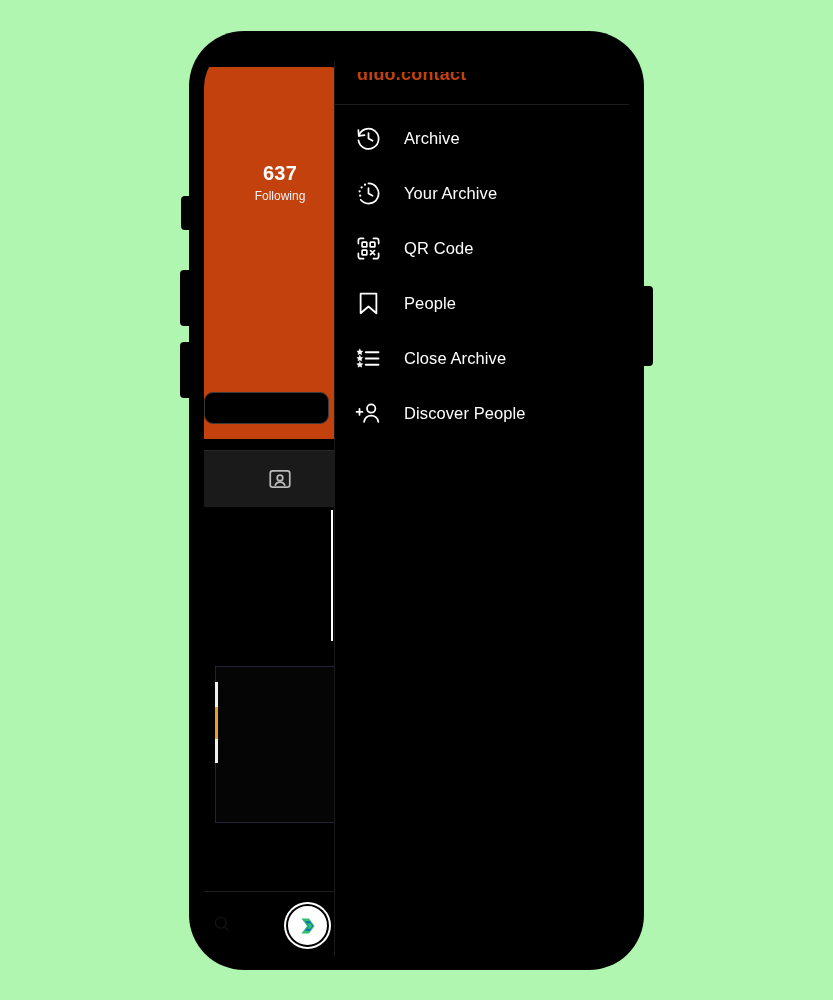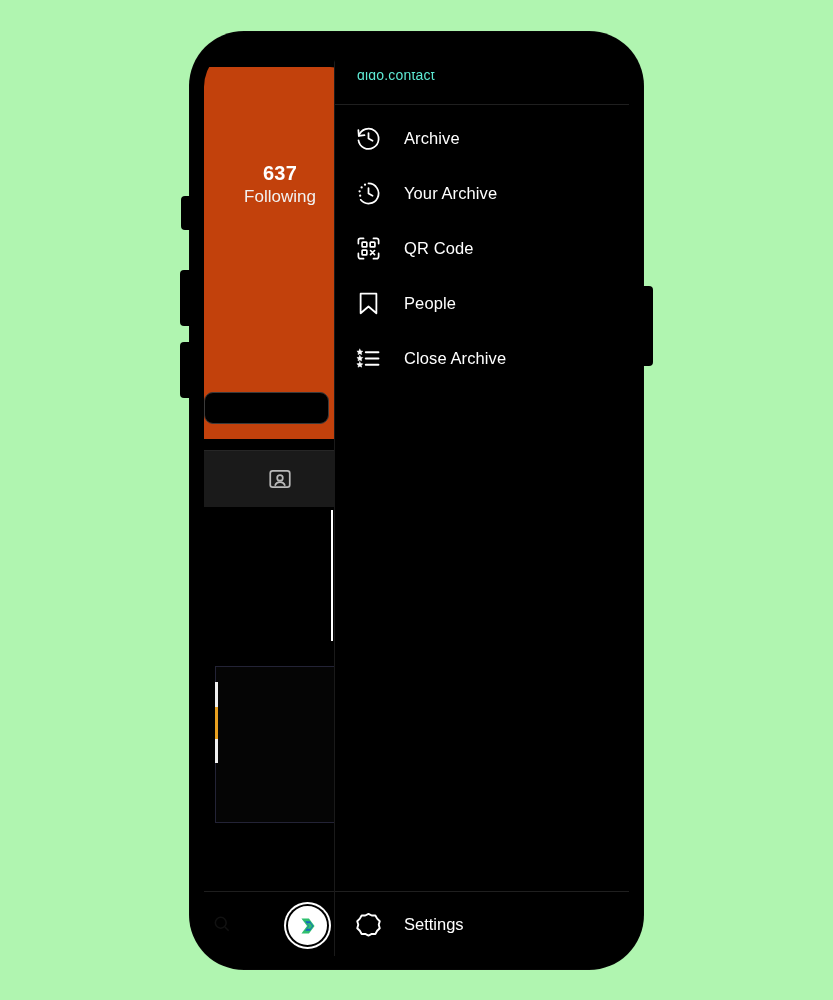--- a/index.html
+++ b/index.html
@@ -85,21 +85,21 @@
   }
   #stat-count {
     color: #ffffff;
     font-size: 20px;
     font-weight: bold;
     line-height: 24px;
     letter-spacing: .2px;
   }
   #stat-label {
     color: #f2f2f2;
-    font-size: 17px;
+    font-size: 12px;
     line-height: 21px;
     margin-top: 1px;
   }
   #edit-profile-btn {
     position: absolute;
     left: 0;
     top: 347px;
     width: 125px;
     height: 32px;
     background: #000000;
@@ -206,23 +206,23 @@
   #menu-header {
     height: 60px;
     flex: 0 0 60px;
     display: flex;
     align-items: center;
     padding-left: 22px;
     border-bottom: 1px solid #1f1f1f;
     box-sizing: border-box;
   }
   #menu-username {
-    color: #5eead4;
-    font-size: 14px;
-    font-weight: normal;
+    color: #c2410c;
+    font-size: 18px;
+    font-weight: bold;
     letter-spacing: .2px;
   }
   #menu-list {
     flex: 1 1 auto;
     padding-top: 6px;
   }
   .menu-item {
     display: flex;
     align-items: center;
     height: 55px;
@@ -377,29 +377,31 @@
               <path d="M9.6 12 H20.8"></path>
               <path d="M9.6 17.6 H20.8"></path>
               <path d="M4.3 3.7 L5.1 5.3 L6.9 5.5 L5.6 6.8 L5.9 8.5 L4.3 7.7 L2.7 8.5 L3.0 6.8 L1.7 5.5 L3.5 5.3 Z" fill="#ffffff" stroke-width="0.5"></path>
               <path d="M4.3 9.3 L5.1 10.9 L6.9 11.1 L5.6 12.4 L5.9 14.1 L4.3 13.3 L2.7 14.1 L3.0 12.4 L1.7 11.1 L3.5 10.9 Z" fill="#ffffff" stroke-width="0.5"></path>
               <path d="M4.3 14.9 L5.1 16.5 L6.9 16.7 L5.6 18.0 L5.9 19.7 L4.3 18.9 L2.7 19.7 L3.0 18.0 L1.7 16.7 L3.5 16.5 Z" fill="#ffffff" stroke-width="0.5"></path>
             </svg>
           </span>
           <span class="menu-label">Close Archive</span>
         </div>
 
+        <div class="menu-item">
+          <span class="menu-icon">
+            <svg viewBox="0 0 24 24" width="27" height="27" fill="none" stroke="#ffffff" stroke-width="1.6" stroke-linecap="round" stroke-linejoin="round">
+              <circle cx="14.4" cy="7.6" r="3.7"></circle>
+              <path d="M8.1 19.4 c0.5-3.5 3.2-5.6 6.3-5.6 s5.8 2.1 6.3 5.6"></path>
+              <path d="M4.0 8.0 V13.2 M1.4 10.6 H6.6"></path>
+            </svg>
+          </span>
+          <span class="menu-label">Discover People</span>
+        </div>
 
       </div>
 
-      <div id="menu-footer">
-        <span class="menu-icon">
-          <svg viewBox="0 0 24 24" width="27" height="27" fill="none" stroke="#ffffff" stroke-width="1.7" stroke-linejoin="round">
-            <path d="M12 2.6 L14.9 4.0 L18.1 4.0 L19.7 6.8 L22.0 9.1 L21.1 12.2 L22.0 15.3 L19.7 17.6 L18.1 20.4 L14.9 20.4 L12 21.8 L9.1 20.4 L5.9 20.4 L4.3 17.6 L2.0 15.3 L2.9 12.2 L2.0 9.1 L4.3 6.8 L5.9 4.0 L9.1 4.0 Z"></path>
-          </svg>
-        </span>
-        <span id="settings-label">Settings</span>
-      </div>
     </div>
 
     <div id="notch"></div>
 
   </div>
 </div>
 
 </body></html>

